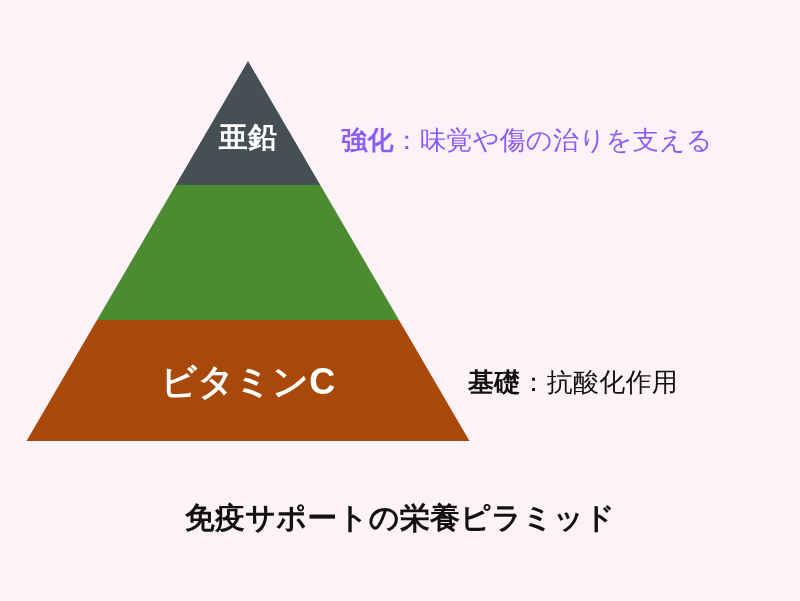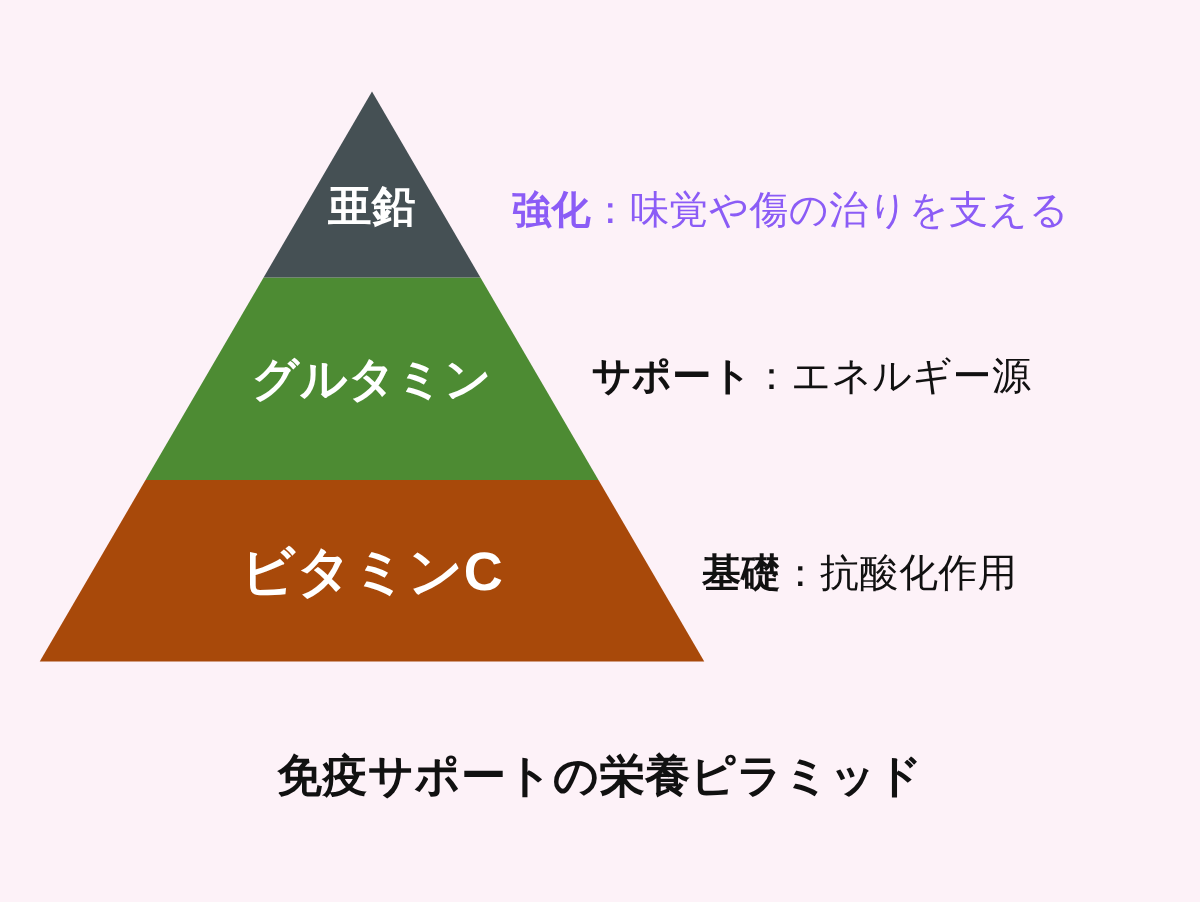--- a/index.html
+++ b/index.html
@@ -95,31 +95,27 @@
       <polygon id="tier-bottom-shape" points="26.50,441.00 469.50,441.00 398.97,320.00 97.03,320.00" fill="#a8490a"></polygon>
 
       <polygon id="tier-middle-shape" points="97.03,320.00 398.97,320.00 320.28,185.00 175.72,185.00" fill="#4d8b33"></polygon>
 
       <polygon id="tier-top-shape" points="175.72,185.00 320.28,185.00 248.00,61.00 248.00,61.00" fill="#455054"></polygon>
     </svg>
   </div>
 
   <div class="tier-label t-top" style="color: rgb(255, 255, 255);">亜鉛</div>
 
-  <div class="tier-label t-middle" style="color: rgb(255, 255, 255);">グルタミン</div>
 
   <div class="tier-label t-bottom" style="color: rgb(255, 255, 255);">ビタミンC</div>
 
   <div class="annotation a-top" style="color: #8b5cf6;">
     <span class="lead">強化</span><span class="sep">：</span><span class="body">味覚や傷の治りを支える</span>
   </div>
 
-  <div class="annotation a-middle" style="color: rgb(17, 17, 17);">
-    <span class="lead">サポート</span><span class="sep">：</span><span class="body">エネルギー源</span>
-  </div>
 
   <div class="annotation a-bottom" style="color: rgb(17, 17, 17); text-align: center;">
     <span class="lead">基礎</span><span class="sep">：</span><span class="body">抗酸化作用</span>
   </div>
 
   <div id="caption" style="color: rgb(17, 17, 17);">免疫サポートの栄養ピラミッド</div>
 
 </div>
 
 </body></html>

